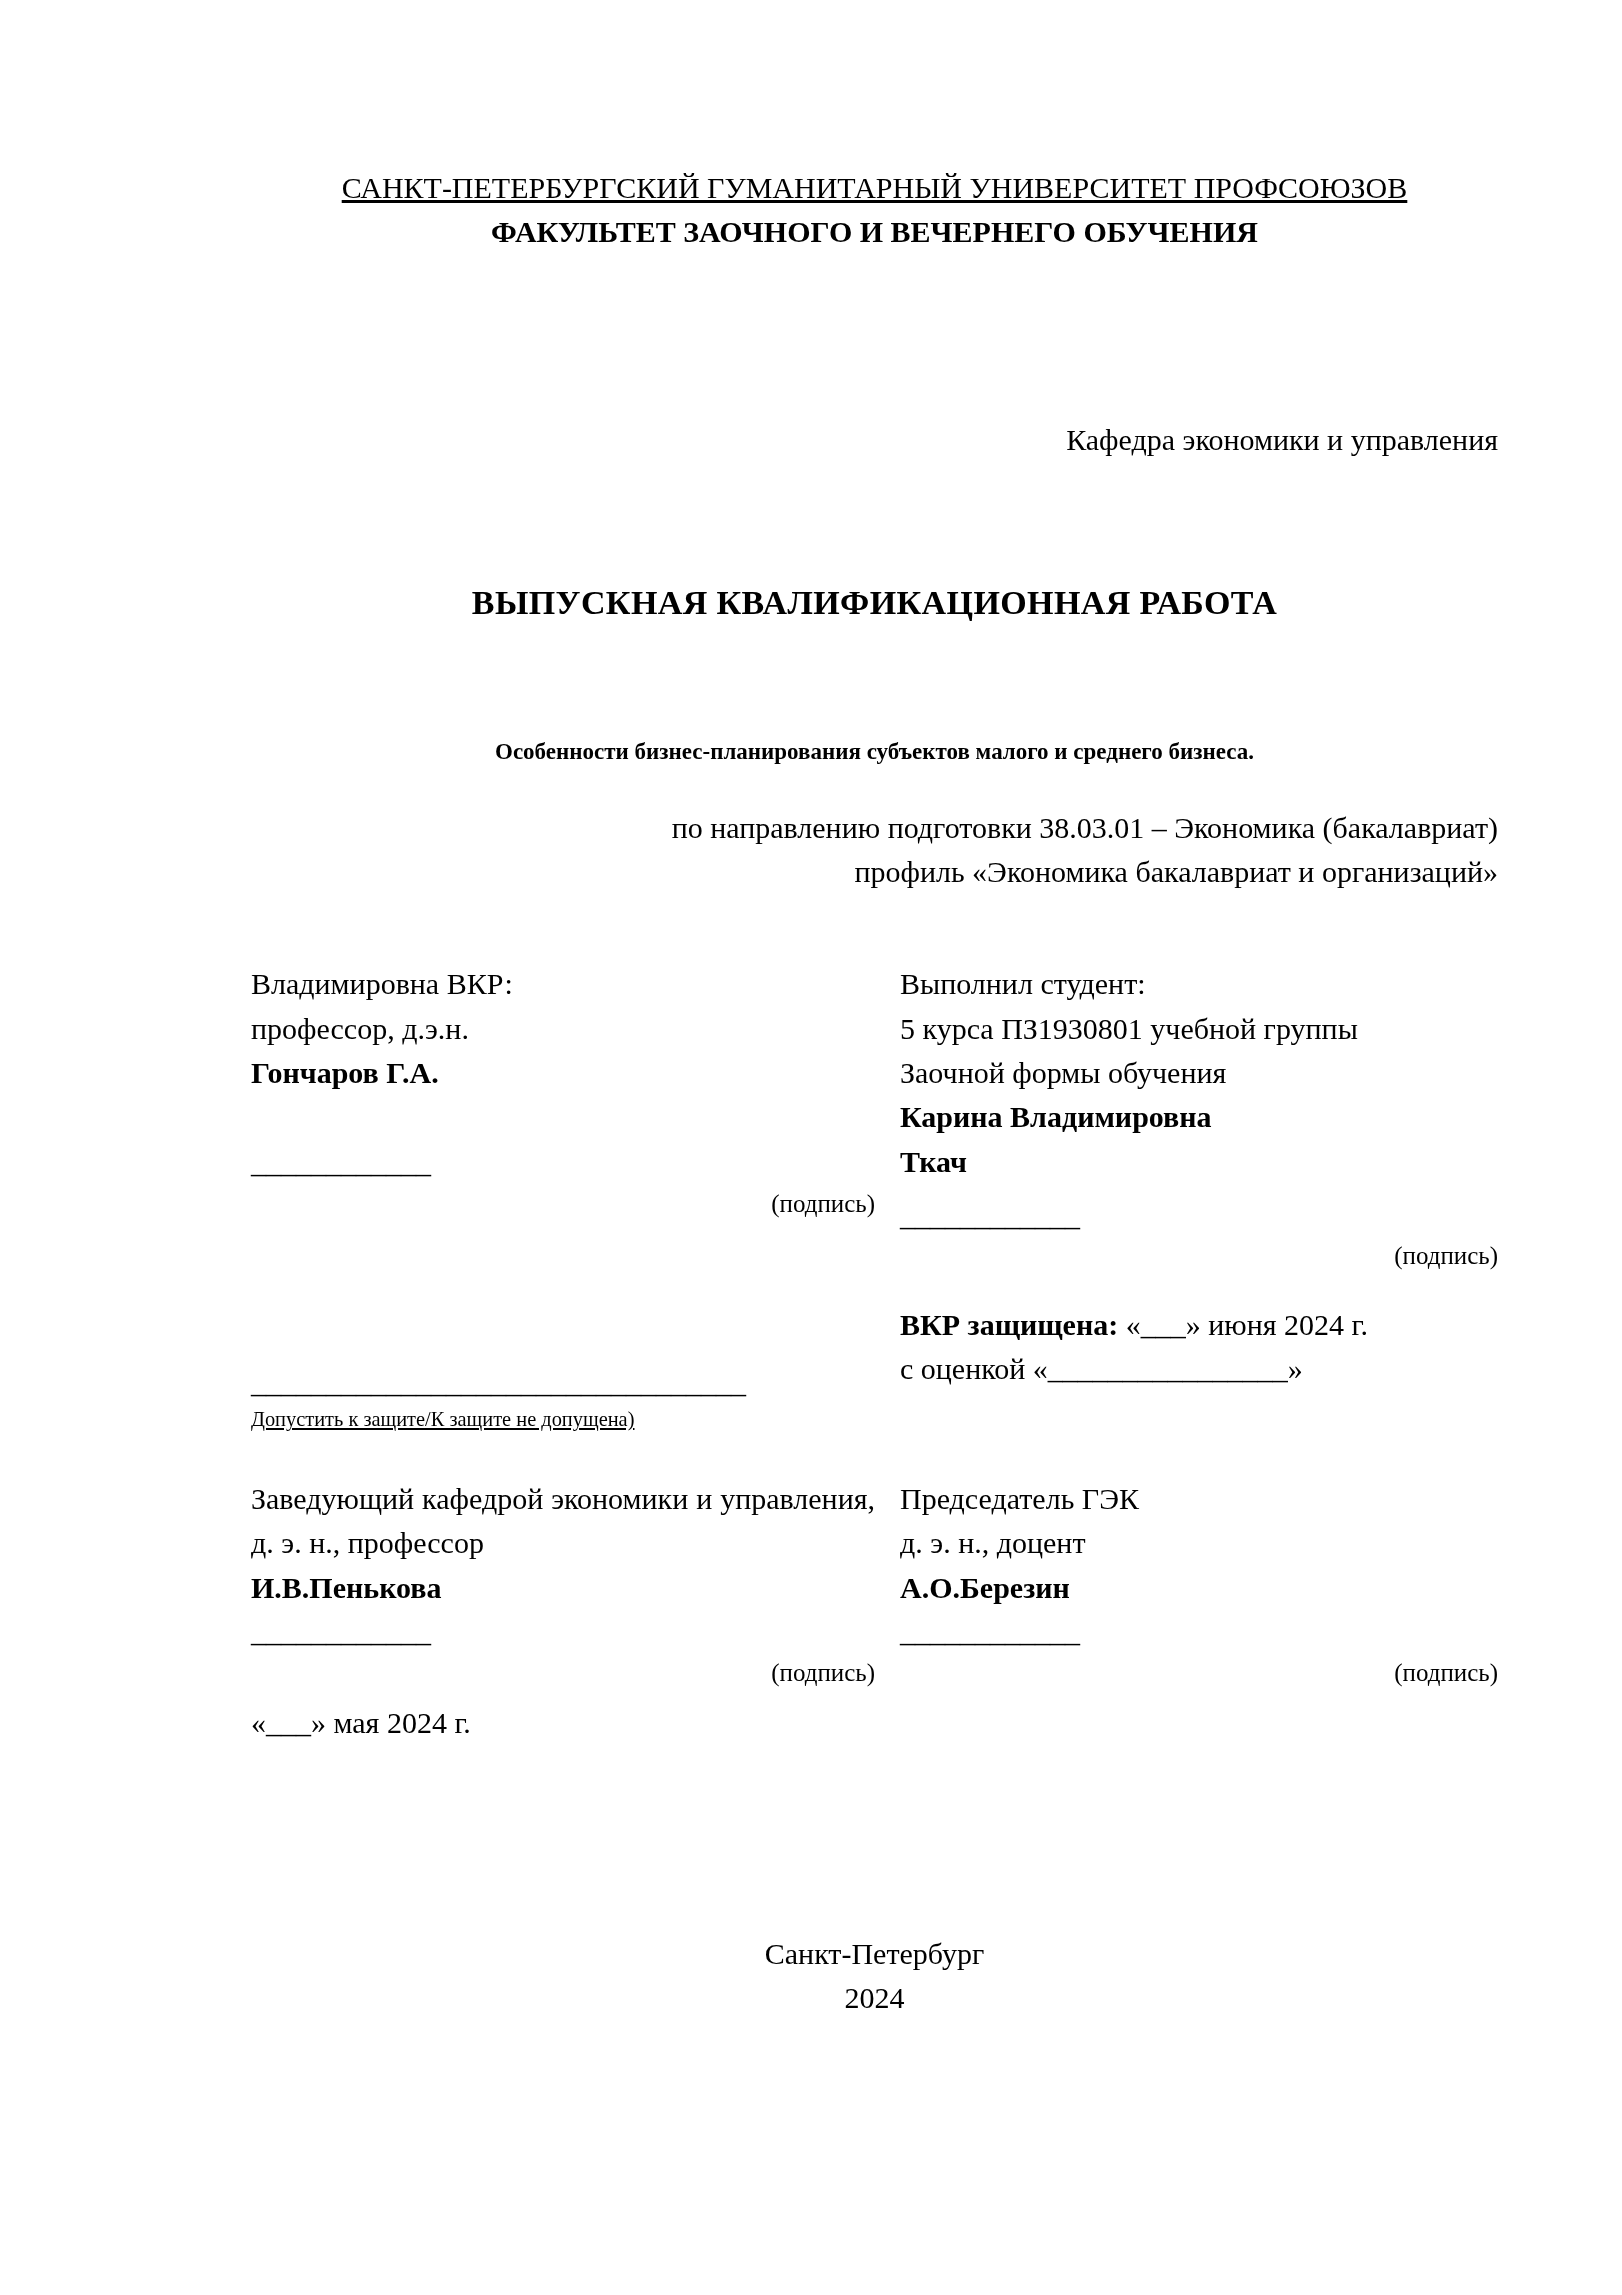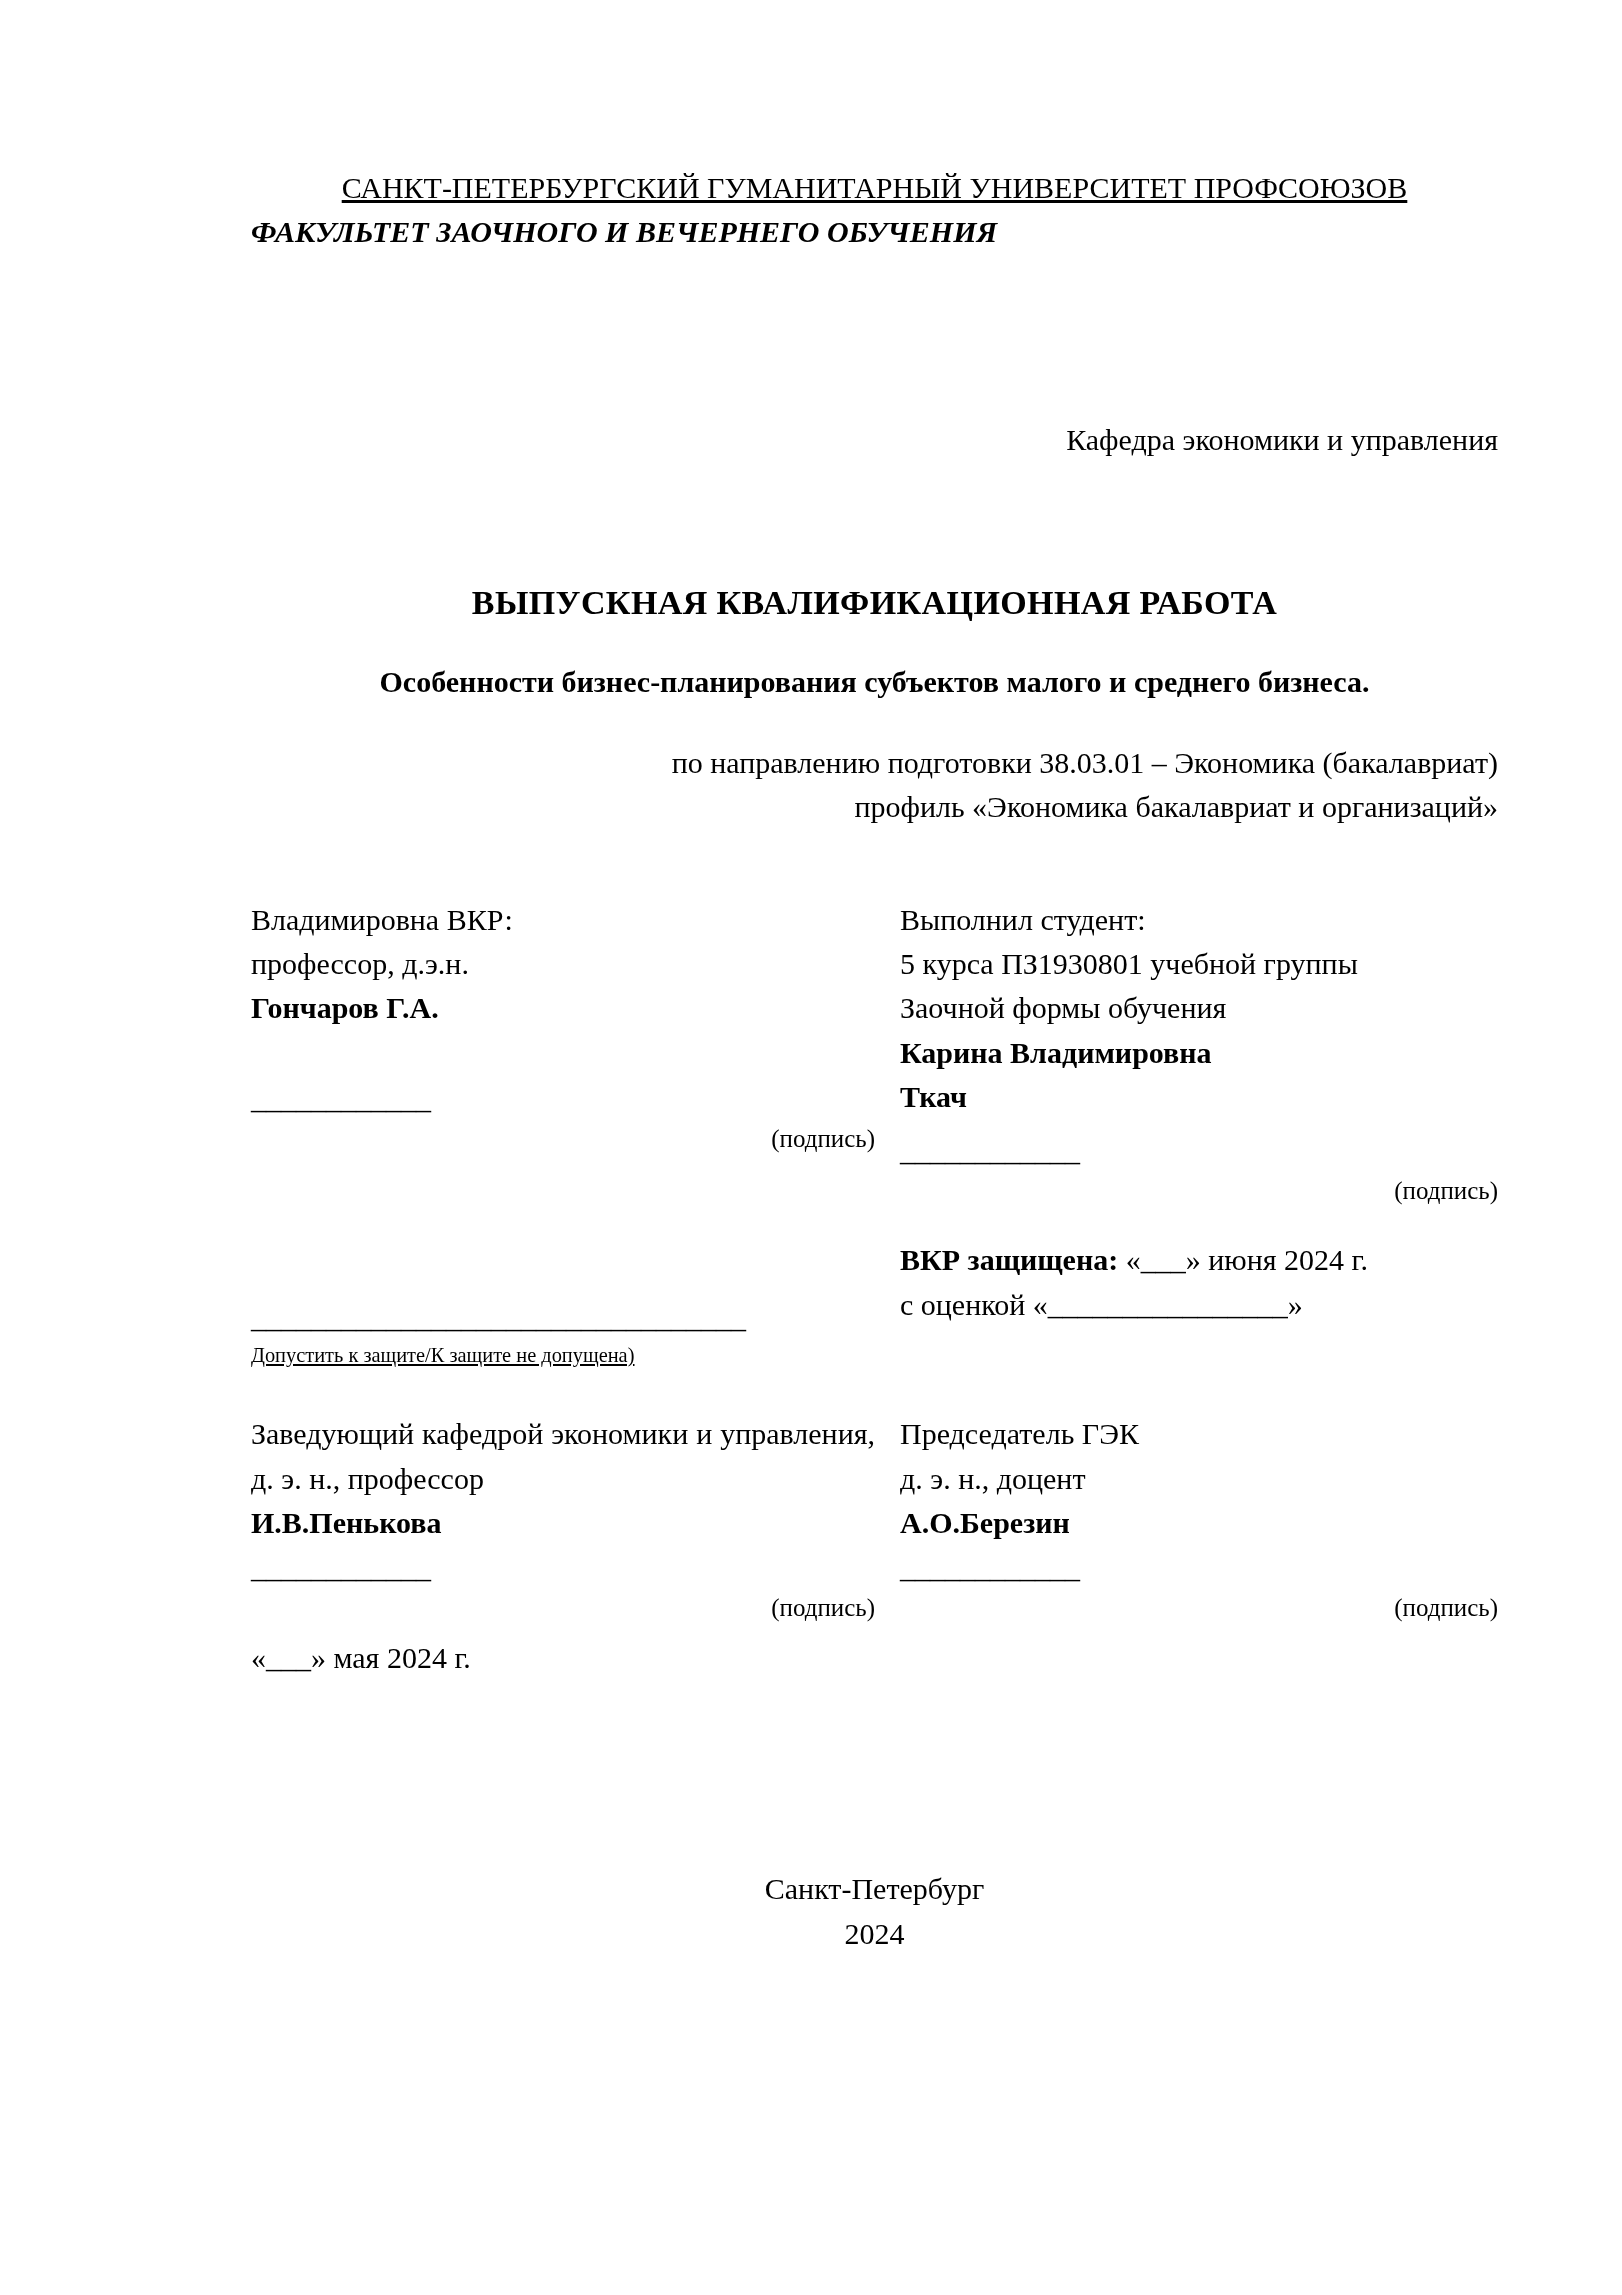--- a/index.html
+++ b/index.html
@@ -20,40 +20,39 @@
     padding: 166px 78px 0 251px;
     position: relative;
   }
   .bold   { font-weight: bold; }
 
   .header-university {
     text-align: center;
     text-decoration: underline;
   }
   .header-faculty {
-    text-align: left;
+    text-align: center;
     font-weight: bold;
-    font-style: italic;
   }
   .department {
     text-align: right;
     margin-top: 163px;
   }
   .work-type {
     text-align: center;
     font-weight: bold;
     font-size: 34px;
     margin-top: 116px;
     letter-spacing: 0.4px;
   }
   .thesis-title {
     text-align: center;
     font-weight: bold;
-    font-size: 30px;
-    margin-top: 32px;
+    font-size: 23px;
+    margin-top: 107px;
   }
   .direction-block {
     text-align: right;
     margin-top: 36px;
   }
   .columns {
     margin-top: 68px;
     display: grid;
     grid-template-columns: 624px 1fr;
     column-gap: 25px;

